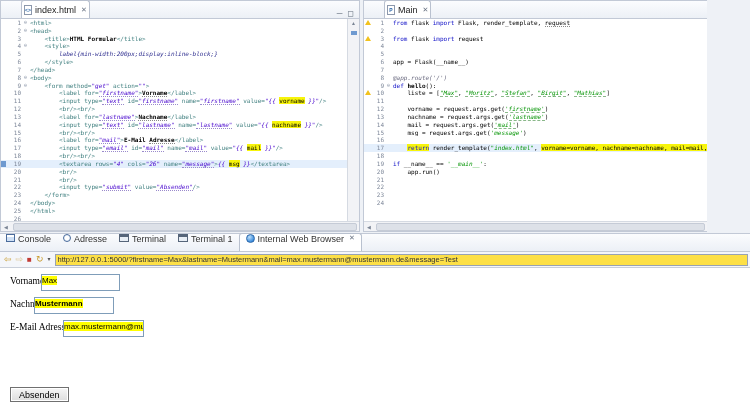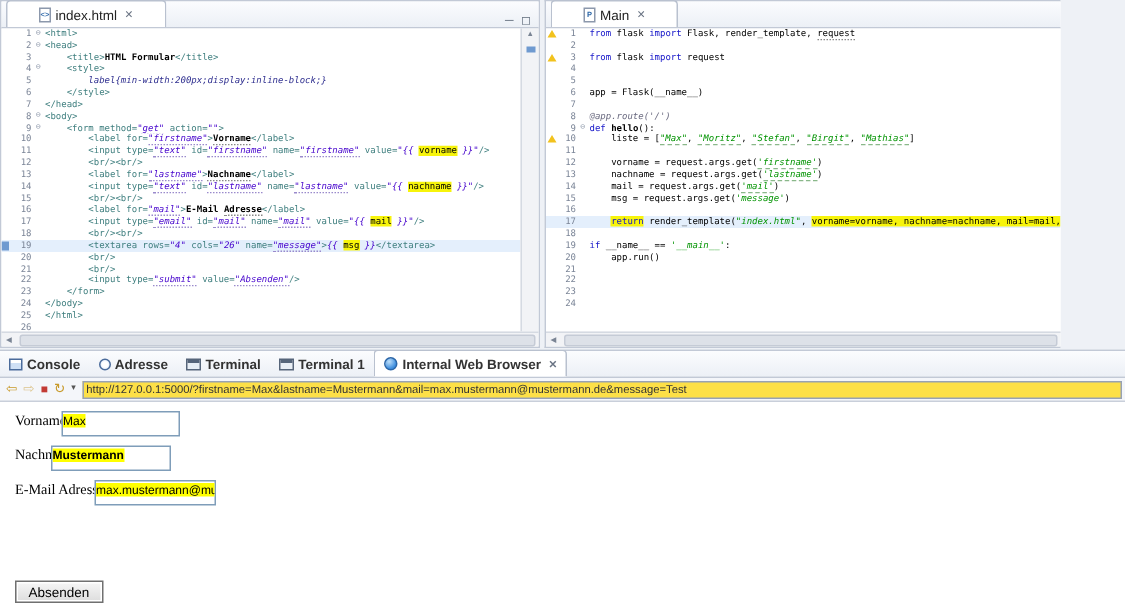--- a/index.html
+++ b/index.html
@@ -3,21 +3,21 @@
 <meta charset="utf-8">
 <style>
   html,body{margin:0;padding:0;}
   #root{position:relative;width:750px;height:404px;background:#EEF1F6;font-family:"Liberation Sans",sans-serif;overflow:hidden;-webkit-font-smoothing:antialiased;}
 
   
   .pane{position:absolute;top:0;height:232px;background:#fff;border:1px solid #C2C9D6;box-sizing:border-box;}
   #pane-left{left:0;width:360px;}
   #pane-right{left:363px;width:344px;border-right:none;}
   .tabstrip{height:18px;background:linear-gradient(#FBFCFE,#ECF0F6);border-bottom:1px solid #C2C9D6;display:flex;align-items:flex-end;box-sizing:border-box;}
-  .etab{height:17px;display:flex;align-items:center;gap:3px;padding:0 21px;background:#fff;border:1px solid #B9C1CF;border-bottom:none;border-radius:3px 3px 0 0;margin-left:3px;font-size:9px;color:#222;white-space:nowrap;}
+  .etab{height:17px;display:flex;align-items:center;gap:3px;padding:0 2px;background:#fff;border:1px solid #B9C1CF;border-bottom:none;border-radius:3px 3px 0 0;margin-left:20px;font-size:9px;color:#222;white-space:nowrap;}
   .closex{font-size:7px;color:#6A7484;margin-left:2px;}
   .pane-btns{margin-left:auto;display:flex;gap:5px;padding:2px 5px 0 0;color:#5F6B7A;font-size:8px;line-height:8px;}
   .file-icon{width:8px;height:10px;background:#fff;border:1px solid #8C98AC;font:bold 5px "Liberation Sans",sans-serif;color:#2B66A8;text-align:center;line-height:9px;box-sizing:border-box;}
   .ebody{position:absolute;left:0;right:0;top:18px;bottom:10px;overflow:hidden;background:#fff;}
   #pane-left .ebody{right:12px;}
 
   .eline{display:flex;height:7.84px;line-height:7.9px;font-family:"DejaVu Sans Mono",monospace;font-size:6px;white-space:pre;}
   .eline.cur{background:#E4EFFC;}
   .mk{width:6px;flex:none;position:relative;}
   .ln{width:14px;flex:none;text-align:right;color:#7C8698;font-size:6px;}
@@ -48,21 +48,21 @@
   .vscroll{position:absolute;right:0;top:18px;bottom:10px;width:12px;background:#F2F3F6;border-left:1px solid #D5DAE2;box-sizing:border-box;}
   .vscroll .arr{display:block;width:100%;text-align:center;font-size:5px;color:#7A8494;line-height:9px;}
   .vscroll .annot{position:absolute;left:3px;top:12px;width:6px;height:4px;background:#6F9AD0;}
   .hscroll{position:absolute;left:0;right:0;bottom:0;height:10px;background:#F2F3F6;border-top:1px solid #D5DAE2;display:flex;align-items:center;box-sizing:border-box;}
   .hscroll .arr{width:10px;text-align:center;font-size:5px;color:#7A8494;}
   .hscroll .thumb{flex:1;height:6px;margin:0 2px;background:#DDE1E8;border:1px solid #C5CBD6;border-radius:2px;}
 
   
   #bottom-panel{position:absolute;left:0;top:233px;width:750px;height:171px;background:#fff;border-top:1px solid #C2C9D6;box-sizing:border-box;}
   #bottom-tabs{height:18px;background:linear-gradient(#FBFCFE,#ECF0F6);border-bottom:1px solid #C2C9D6;display:flex;align-items:flex-end;box-sizing:border-box;}
-  .ptab{height:17px;display:flex;align-items:center;gap:3px;padding:0 6px;font-size:9px;color:#333;white-space:nowrap;font-weight:bold;}
+  .ptab{height:17px;display:flex;gap:3px;padding:0 6px;font-size:9px;color:#333;white-space:nowrap;}
   .ptab.active{background:#fff;border:1px solid #B9C1CF;border-bottom:none;border-radius:3px 3px 0 0;}
   .console-ic{width:9px;height:8px;border:1px solid #4A6B9B;background:linear-gradient(#fff 0 2px,#CFE0F5 2px);box-sizing:border-box;}
   .history-ic{width:8px;height:8px;border:1px solid #4A6B9B;border-radius:50%;background:radial-gradient(circle at 50% 50%,#fff 40%,#CFE0F5);box-sizing:border-box;}
   .term-ic{width:10px;height:8px;border:1px solid #56657A;background:linear-gradient(#56657A 0 2px,#E8EEF5 2px);box-sizing:border-box;}
   .globe-ic{width:9px;height:9px;border-radius:50%;border:1px solid #2B66A8;background:radial-gradient(circle at 35% 30%,#BFE0FA,#3E8EDE 70%);box-sizing:border-box;}
 
   #browser-toolbar{height:16px;background:#F4F6FA;border-bottom:1px solid #C9CFDA;display:flex;align-items:center;gap:4px;padding:0 2px 0 4px;box-sizing:border-box;}
   .nav-ic{font-size:9px;line-height:9px;}
   #back-ic{color:#C89A2A;}
   #fwd-ic{color:#DCC48E;}

